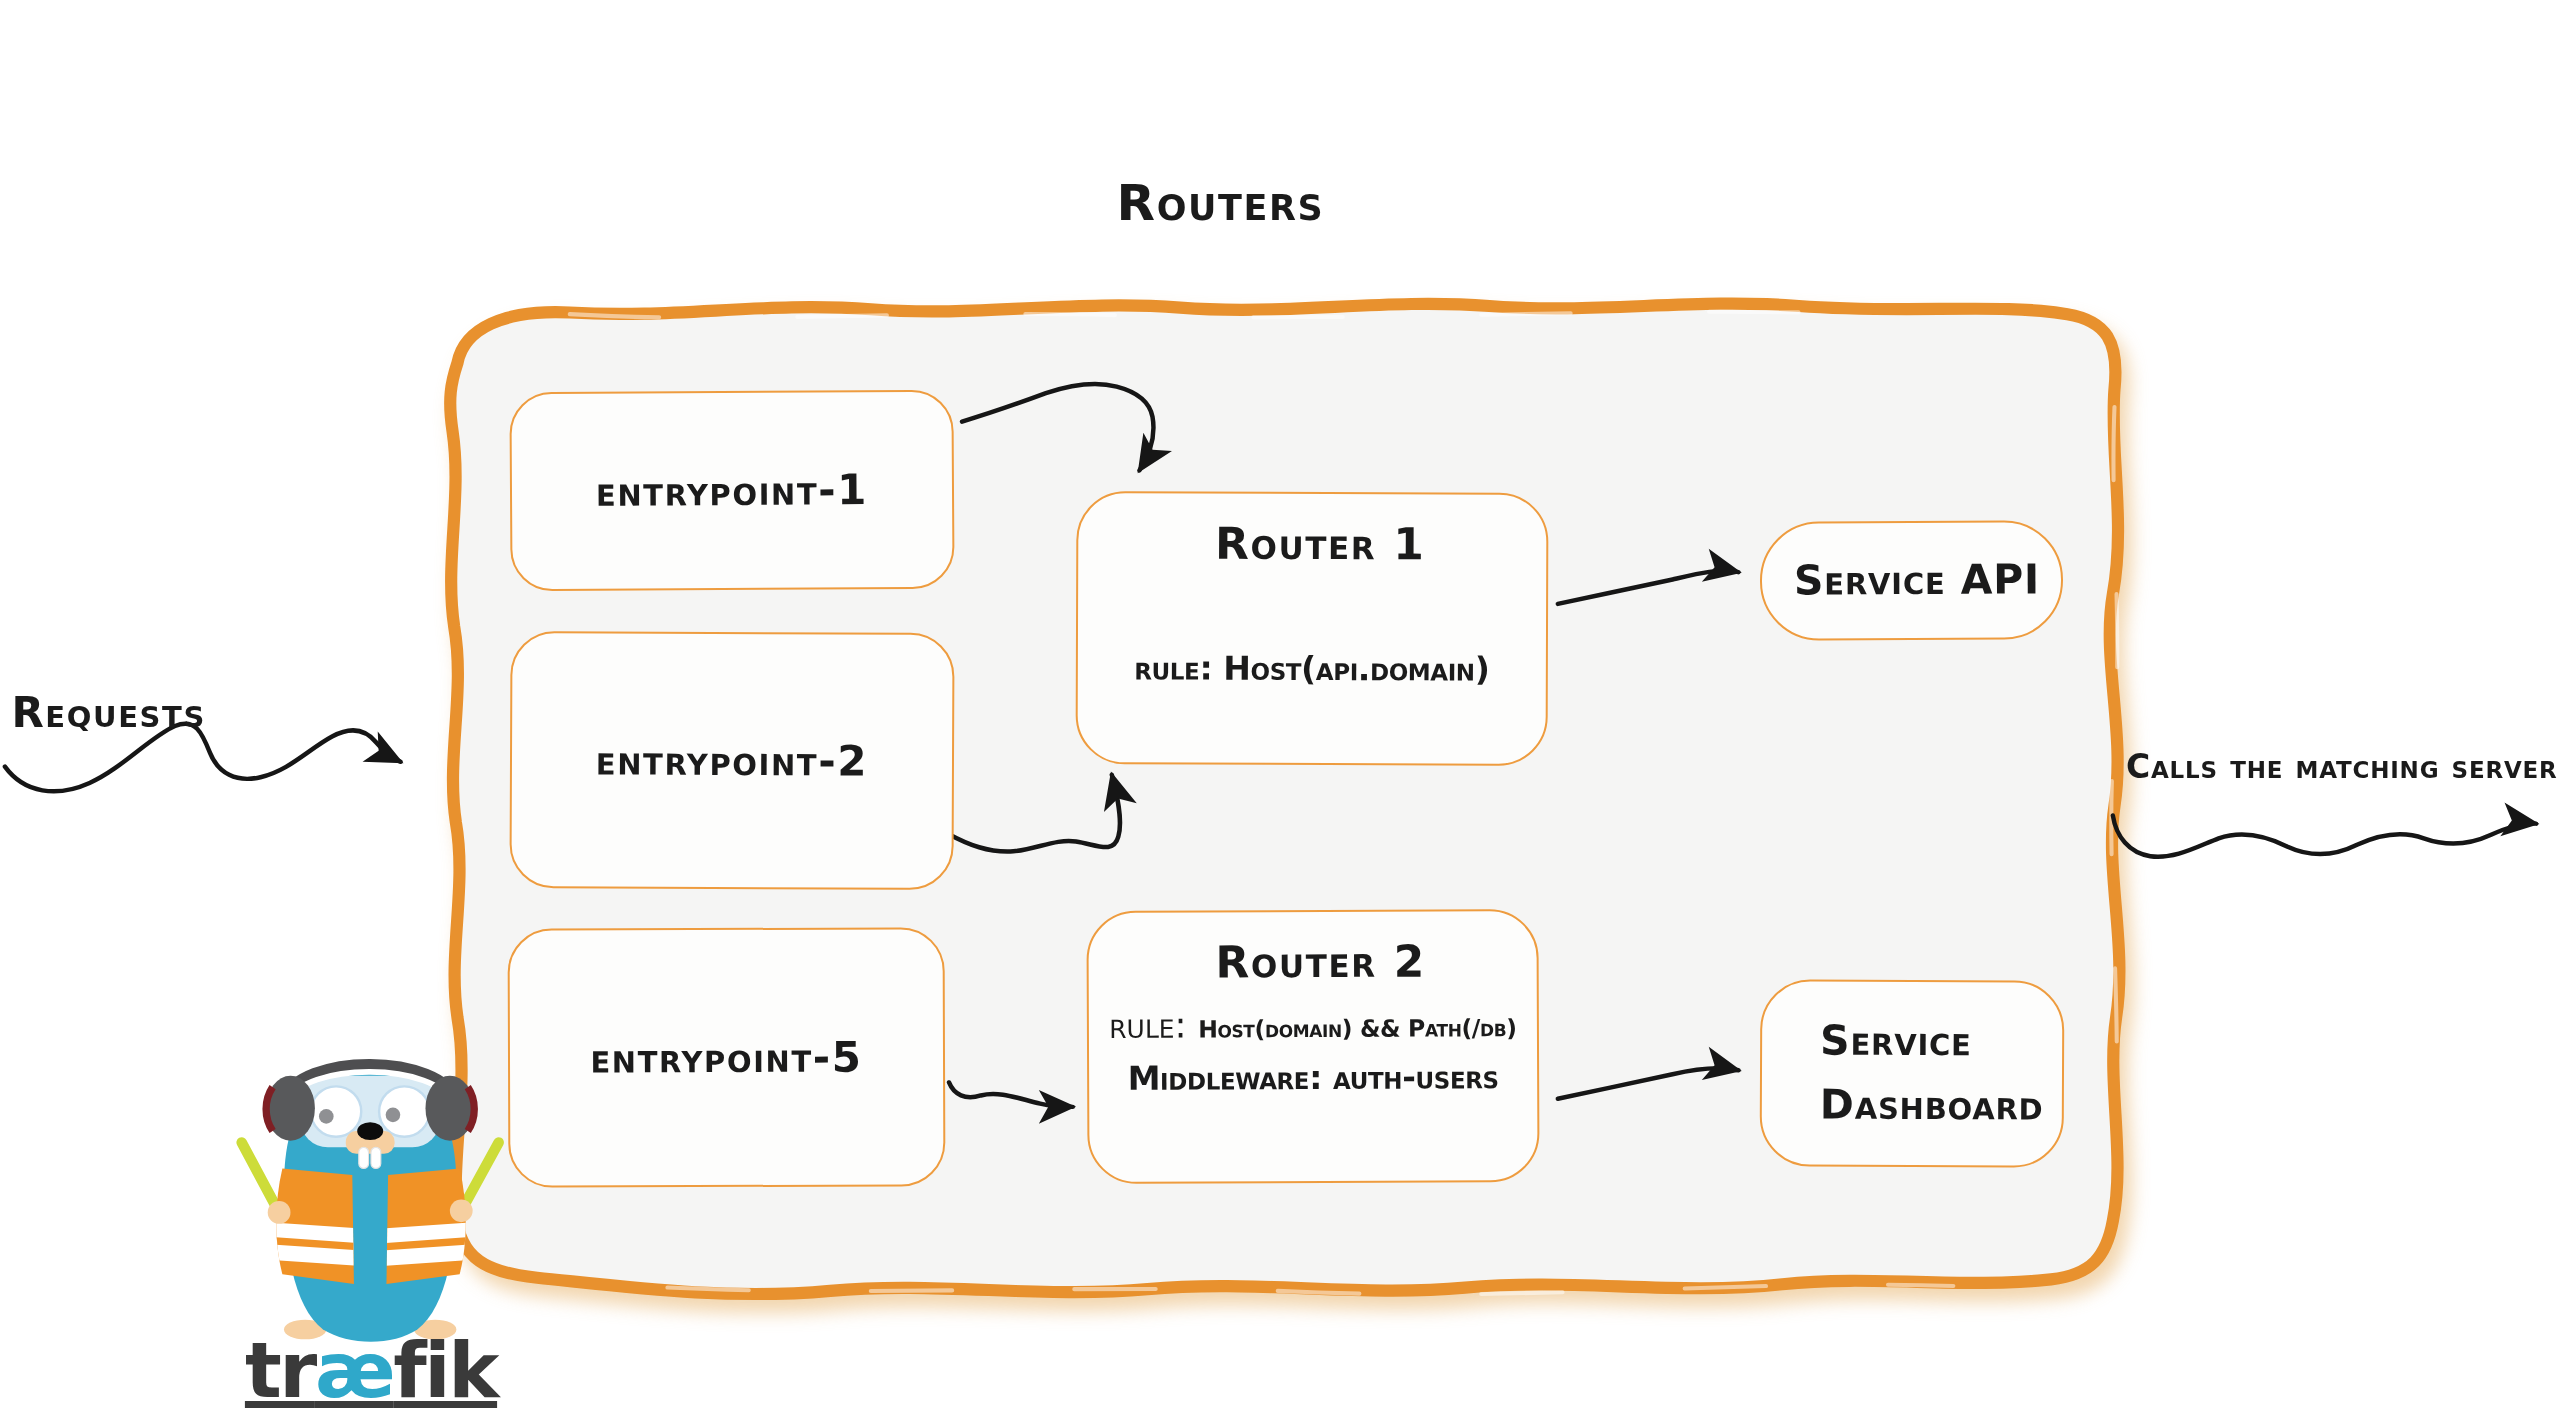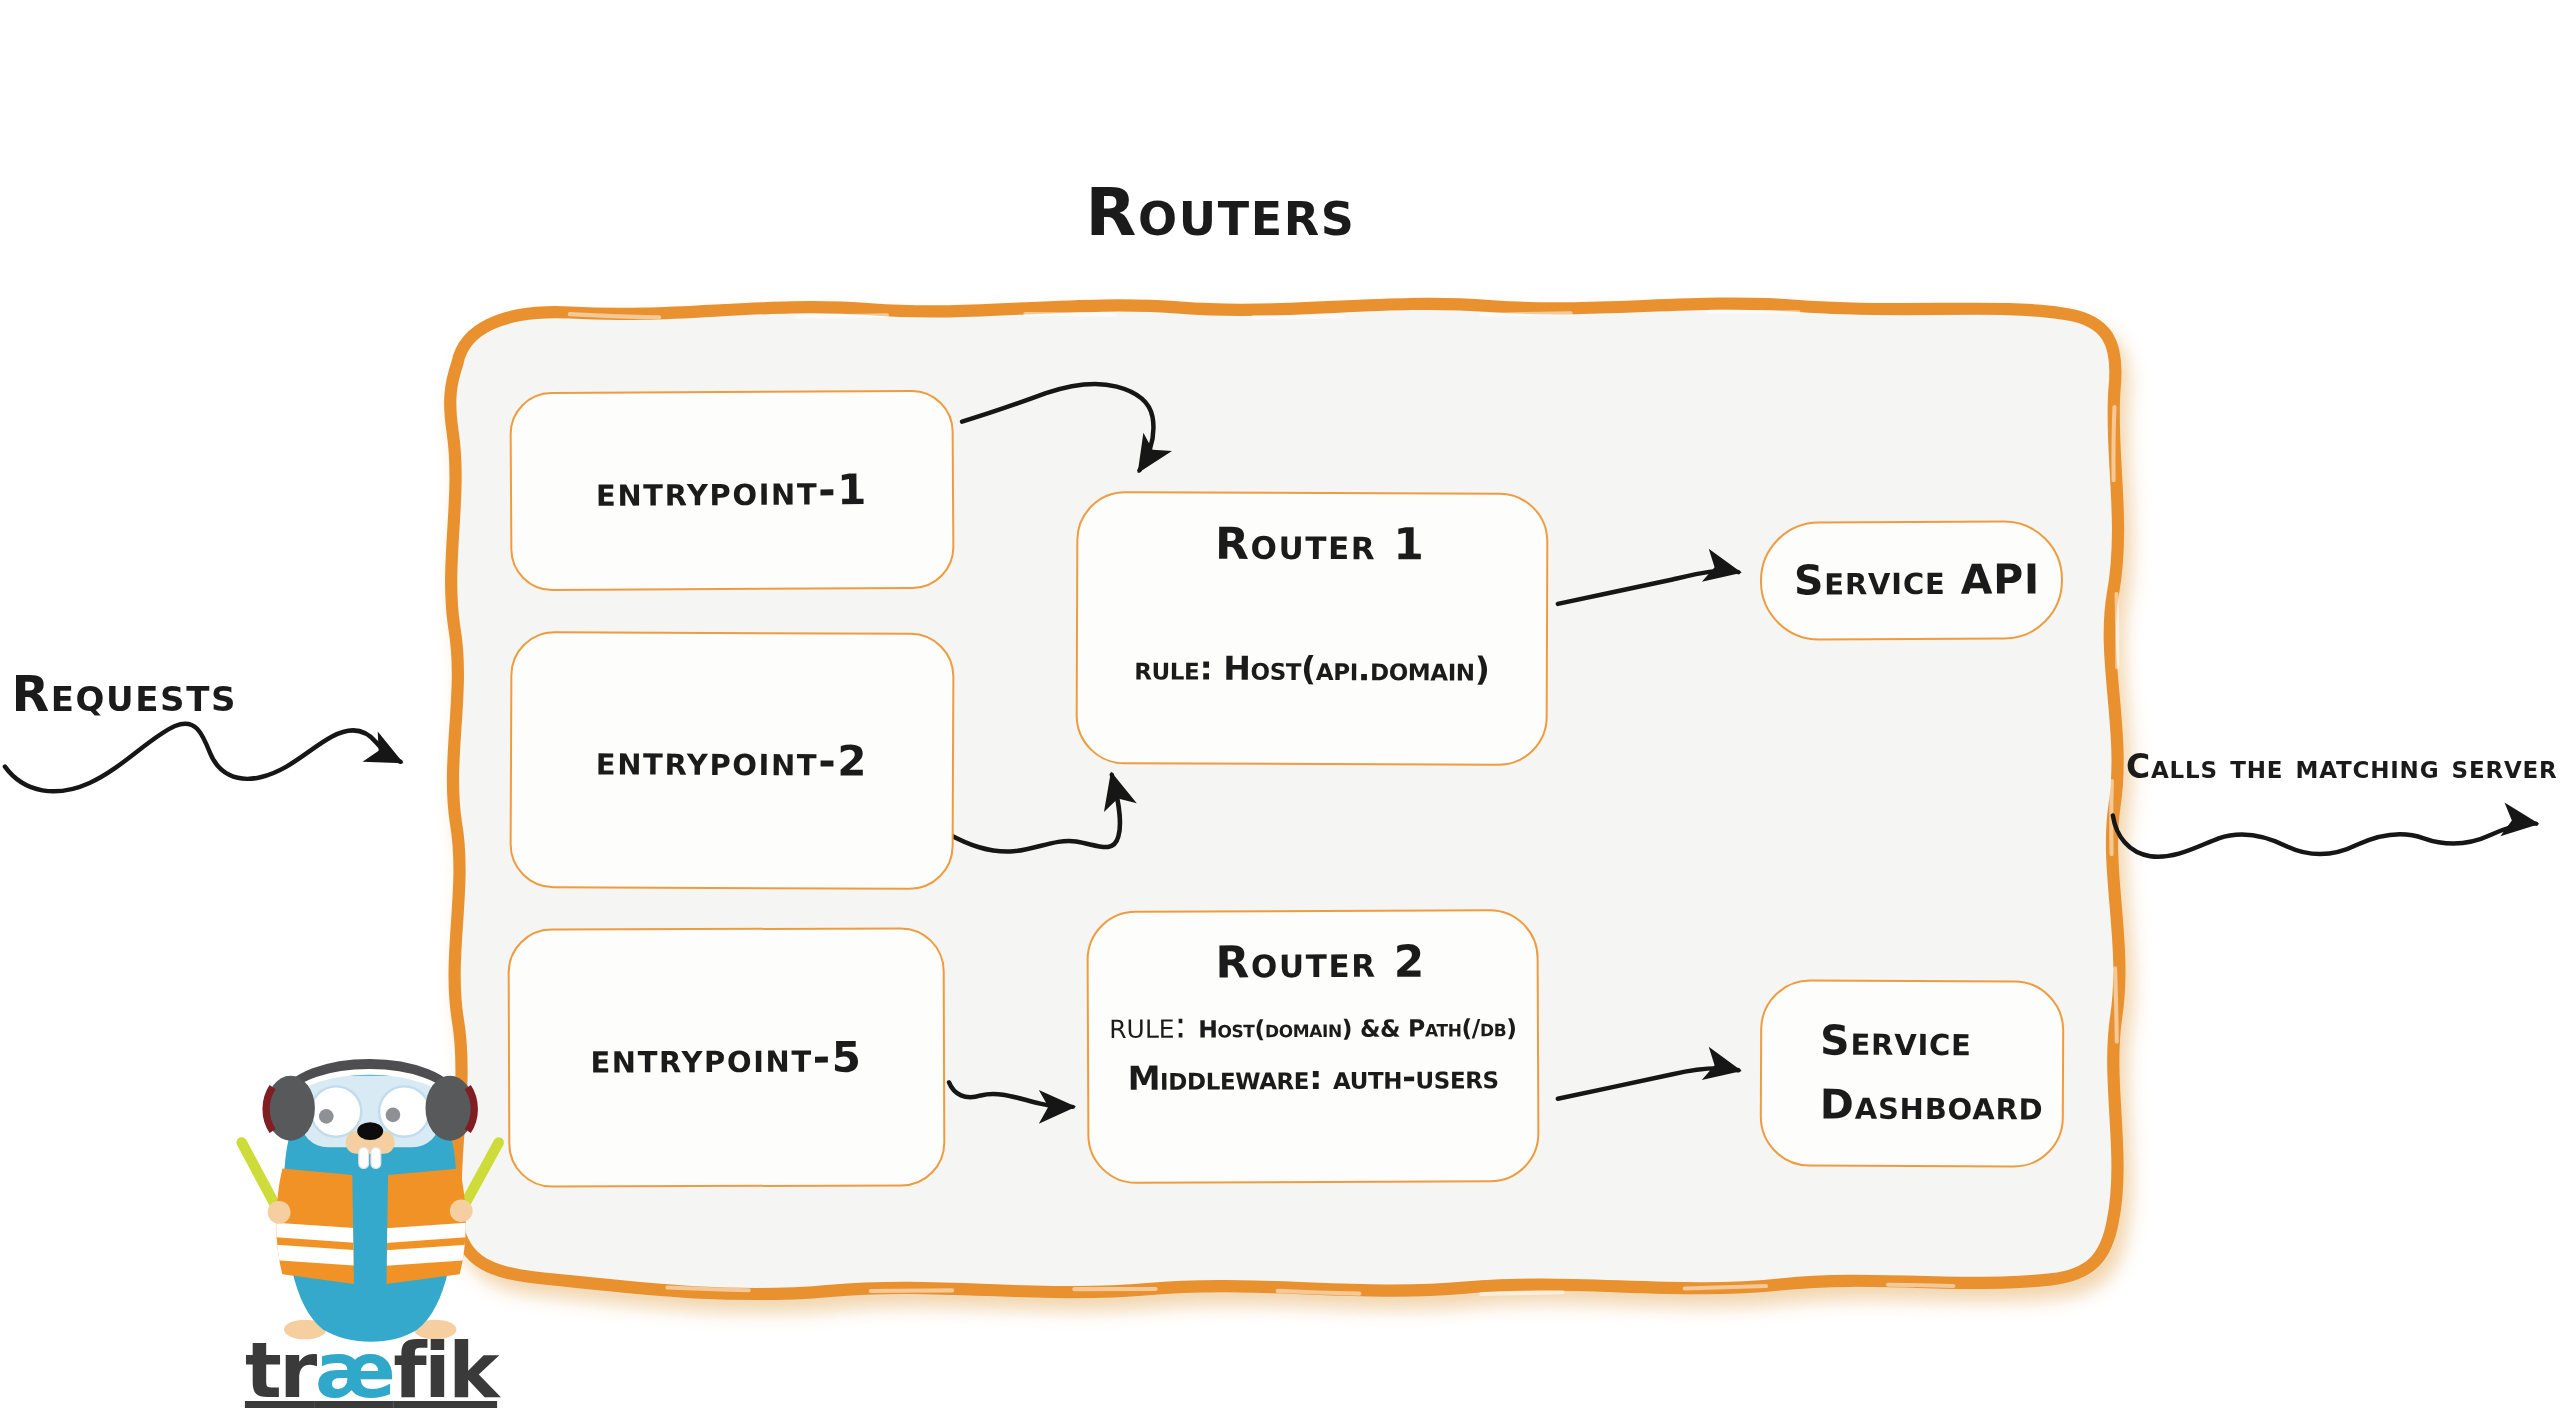--- a/index.html
+++ b/index.html
@@ -38,22 +38,22 @@
   .router2-ruleline{margin-top:16.3px;white-space:nowrap;display:flex;align-items:baseline;gap:11.4px;}
   .router2-rule-label{font-size:36px;font-weight:normal;font-variant:small-caps;}
   .router2-rule-value{font-size:23.6px;font-weight:bold;font-variant:small-caps;letter-spacing:-0.4px;}
   .router2-middleware{font-size:33px;font-weight:bold;font-variant:small-caps;letter-spacing:-0.4px;margin-top:13px;white-space:nowrap;}
 
   #node-service-api{left:1760px;top:521px;width:303px;height:119px;border-radius:59px;transform:rotate(-.3deg);}
   #node-service-dashboard{left:1760px;top:980px;width:304px;height:187px;border-radius:50px;align-items:flex-start;padding-left:47px;transform:rotate(.25deg);}
   .svc-lbl{font-size:41px;font-weight:bold;font-variant:small-caps;letter-spacing:0.8px;line-height:1.55;white-space:nowrap;margin-left:11px;}
 
   
-  #diagram-title{left:960px;top:174px;width:521px;text-align:center;font-size:66px;font-weight:bold;font-variant:small-caps;letter-spacing:1.6px;}
-  #label-requests{left:11.4px;top:666px;font-size:49px;font-weight:bold;font-variant:small-caps;letter-spacing:1.6px;}
+  #diagram-title{left:960px;top:174px;width:521px;text-align:center;font-size:50px;font-weight:bold;font-variant:small-caps;letter-spacing:1.6px;}
+  #label-requests{left:11.4px;top:688px;font-size:42px;font-weight:bold;font-variant:small-caps;letter-spacing:1.6px;}
   #label-calls{left:2126px;top:747px;width:456px;font-size:33px;font-weight:bold;font-variant:small-caps;letter-spacing:0.8px;white-space:nowrap;}
 
   
   .sketch-arrow{fill:none;stroke:#161616;stroke-width:5.5;stroke-linecap:round;}
 
   
   #traefik-wordmark{left:230px;top:1332px;width:282px;text-align:center;font-size:77px;font-weight:bold;letter-spacing:-2.4px;color:#3a3a3a;line-height:1;text-decoration:underline;}
   #traefik-wordmark .ae{color:#2fa8ca;}
 </style>
 </head>

